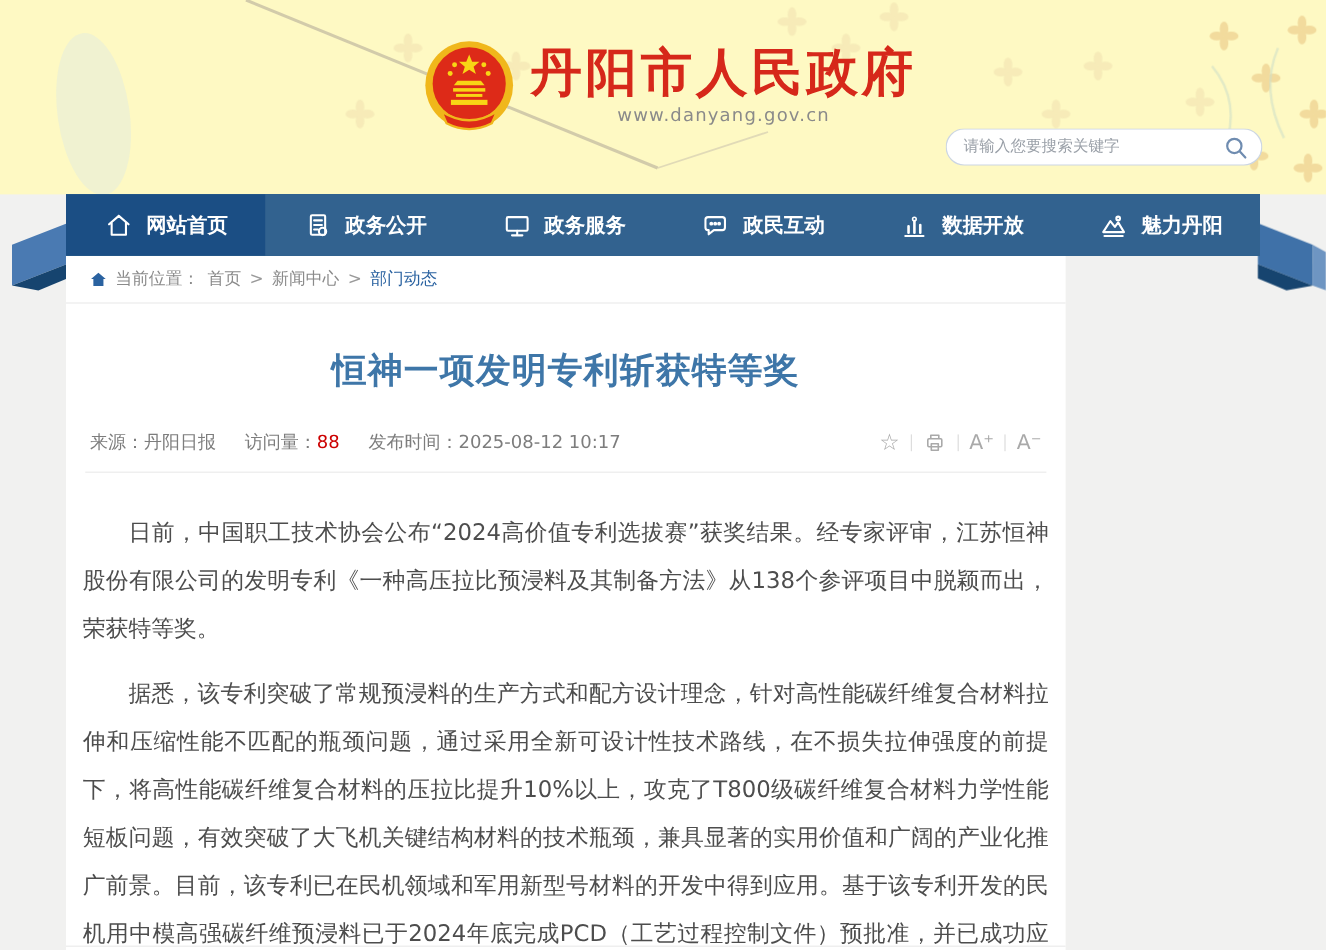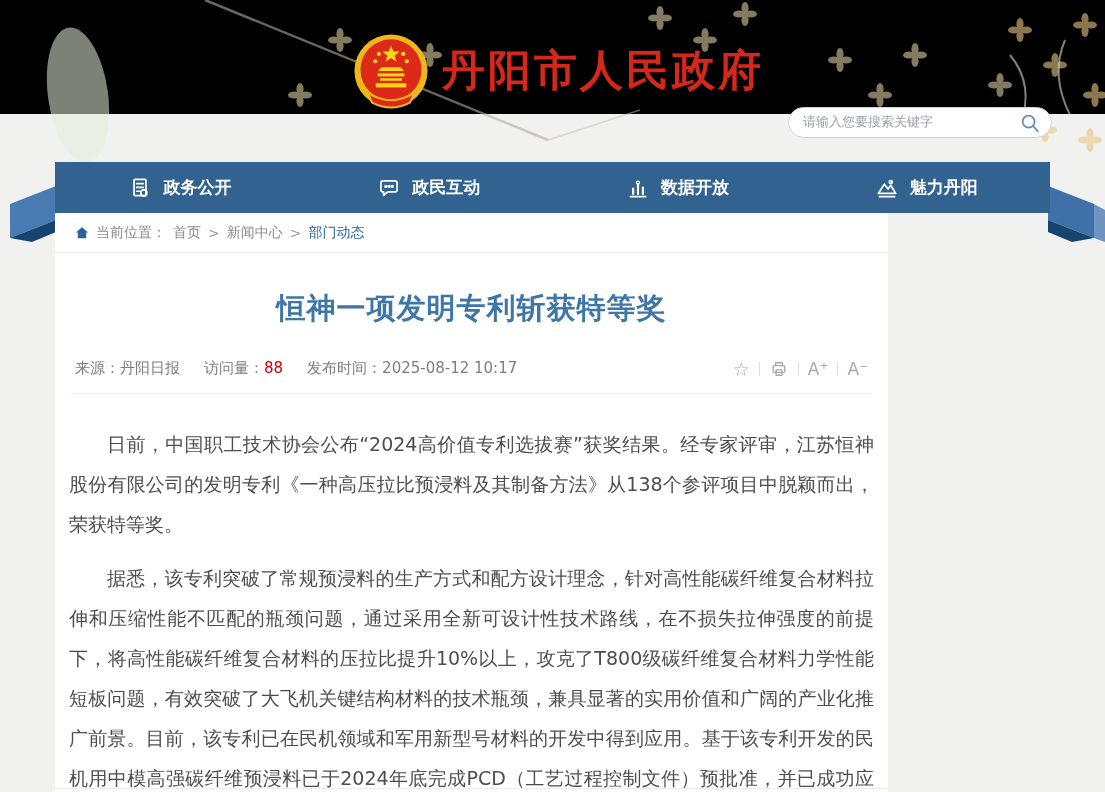--- a/index.html
+++ b/index.html
@@ -1,21 +1,21 @@
 <!DOCTYPE html>
 <html><head>
 <meta charset="utf-8">
 <style>
   * { margin:0; padding:0; box-sizing:border-box; }
   html,body { width:1105px; height:792px; }
   body { font-family:"DejaVu Sans", sans-serif; }
   .page { position:relative; width:1105px; height:792px; background:#f1f1f0; overflow:hidden; }
 
   
-  .header { position:absolute; top:0; left:0; width:1105px; height:114px; background:#000000; }
+  .header { position:absolute; top:0; left:0; width:1105px; height:162px; background:#fef9c3; }
   .decor { position:absolute; top:0; left:0; pointer-events:none; }
   .logo { position:absolute; left:352px; top:32px; display:flex; align-items:center; }
   .emblem { width:78px; height:78px; flex:0 0 auto; }
   .site-text { margin-left:12px; text-align:center; }
   .site-name { font-size:43px; font-weight:bold; color:#d6281a; letter-spacing:3px; line-height:1.15; }
   .site-url { font-size:15px; color:#8a8a8a; letter-spacing:1px; margin-top:1px; }
   .search { position:absolute; left:788px; top:107px; width:264px; height:31px; background:#fff;
             border:1px solid #ccd6e3; border-radius:16px; display:flex; align-items:center; padding:0 10px 0 14px; }
   .search input { flex:1; border:none; outline:none; font-size:13px; color:#444; background:transparent; font-family:Liberation Mono, monospace; }
   .search input::placeholder { color:#9aa0a8; }
@@ -109,20 +109,21 @@
         <circle cx="19" cy="24" r="1.7" fill="#f8d515"></circle>
           <circle cx="45" cy="24" r="1.7" fill="#f8d515"></circle>
         <path d="M24 29 h16 l2.5 3 h-21 z" fill="#f8d515"></path>
         <rect x="21" y="34" width="22" height="2.4" fill="#f8d515"></rect>
         <rect x="23" y="38" width="18" height="2" fill="#f8d515"></rect>
         <rect x="19.5" y="42" width="25" height="3.5" fill="#f8d515"></rect>
         <path d="M13 50 q19 12 38 0 l-3.5 8 q-15.5 8 -31 0 z" fill="#dd2a18" stroke="#f0b71b" stroke-width="1.6"></path>
       </svg>
       <div class="site-text">
         <div class="site-name">丹阳市人民政府</div>
+        <div class="site-url">www.danyang.gov.cn</div>
       </div>
     </div>
 
     <div class="search">
       <input type="text" placeholder="请输入您要搜索关键字" style="">
       <svg width="22" height="22" viewBox="0 0 24 24">
         <circle cx="10.5" cy="10.5" r="6.5" fill="none" stroke="#6f8cb0" stroke-width="2"></circle>
         <line x1="15.5" y1="15.5" x2="20.5" y2="21" stroke="#6f8cb0" stroke-width="2" stroke-linecap="round"></line>
       </svg>
     </div>
@@ -132,29 +133,46 @@
     <polygon points="52,0 52,34 6,52 6,18" fill="#4a7ab2"></polygon>
     <polygon points="52,34 52,46 28,56 6,52" fill="#16446f"></polygon>
   </svg>
   <svg class="ribbon" style="left:1048px; top:186px;" width="57" height="58" viewBox="0 0 57 58">
     <polygon points="0,0 0,34 46,52 46,18" fill="#3f71a8"></polygon>
     <polygon points="46,18 57,24 57,56 46,52" fill="#6e95c2"></polygon>
     <polygon points="0,34 0,46 24,56 46,52" fill="#16446f"></polygon>
   </svg>
 
   <div class="nav">
+    <div class="nav-item active">
+      <span class="nav-icon">
+        <svg width="26" height="26" viewBox="0 0 24 24" fill="none" stroke="#fff" stroke-width="1.6" stroke-linecap="round" stroke-linejoin="round">
+          <path d="M12 4.5 L4.5 11 M12 4.5 L19.5 11 M6.5 9.5 V19 H17.5 V9.5"></path>
+        </svg>
+        </span>
+      <span>网站首页</span>
+    </div>
     <div class="nav-item">
       <span class="nav-icon">
         <svg width="26" height="26" viewBox="0 0 24 24" fill="none" stroke="#fff" stroke-width="1.6" stroke-linecap="round" stroke-linejoin="round">
           <rect x="6.5" y="4" width="11" height="15" rx="1"></rect>
             <path d="M9 8 h6 M9 11.5 h6 M9 15 h3"></path>
             <circle cx="15.5" cy="16.5" r="2.8"></circle>
         </svg>
         </span>
       <span>政务公开</span>
+    </div>
+    <div class="nav-item">
+      <span class="nav-icon">
+        <svg width="26" height="26" viewBox="0 0 24 24" fill="none" stroke="#fff" stroke-width="1.6" stroke-linecap="round" stroke-linejoin="round">
+          <rect x="4" y="5.5" width="16" height="10.5" rx="1"></rect>
+            <path d="M12 16 v3 M8 19.5 h8"></path>
+        </svg>
+        </span>
+      <span>政务服务</span>
     </div>
     <div class="nav-item">
       <span class="nav-icon">
         <svg width="26" height="26" viewBox="0 0 24 24" fill="none" stroke="#fff" stroke-width="1.6" stroke-linecap="round" stroke-linejoin="round">
           <path d="M6.5 5.5 h11 a2 2 0 0 1 2 2 v6 a2 2 0 0 1 -2 2 h-6.5 l-4 3.2 v-3.2 h-0.5 a2 2 0 0 1 -2 -2 v-6 a2 2 0 0 1 2 -2 z"></path>
           <circle cx="9" cy="10.5" r="0.7" fill="#fff"></circle>
             <circle cx="12" cy="10.5" r="0.7" fill="#fff"></circle>
             <circle cx="15" cy="10.5" r="0.7" fill="#fff"></circle>
         </svg>
         </span>

